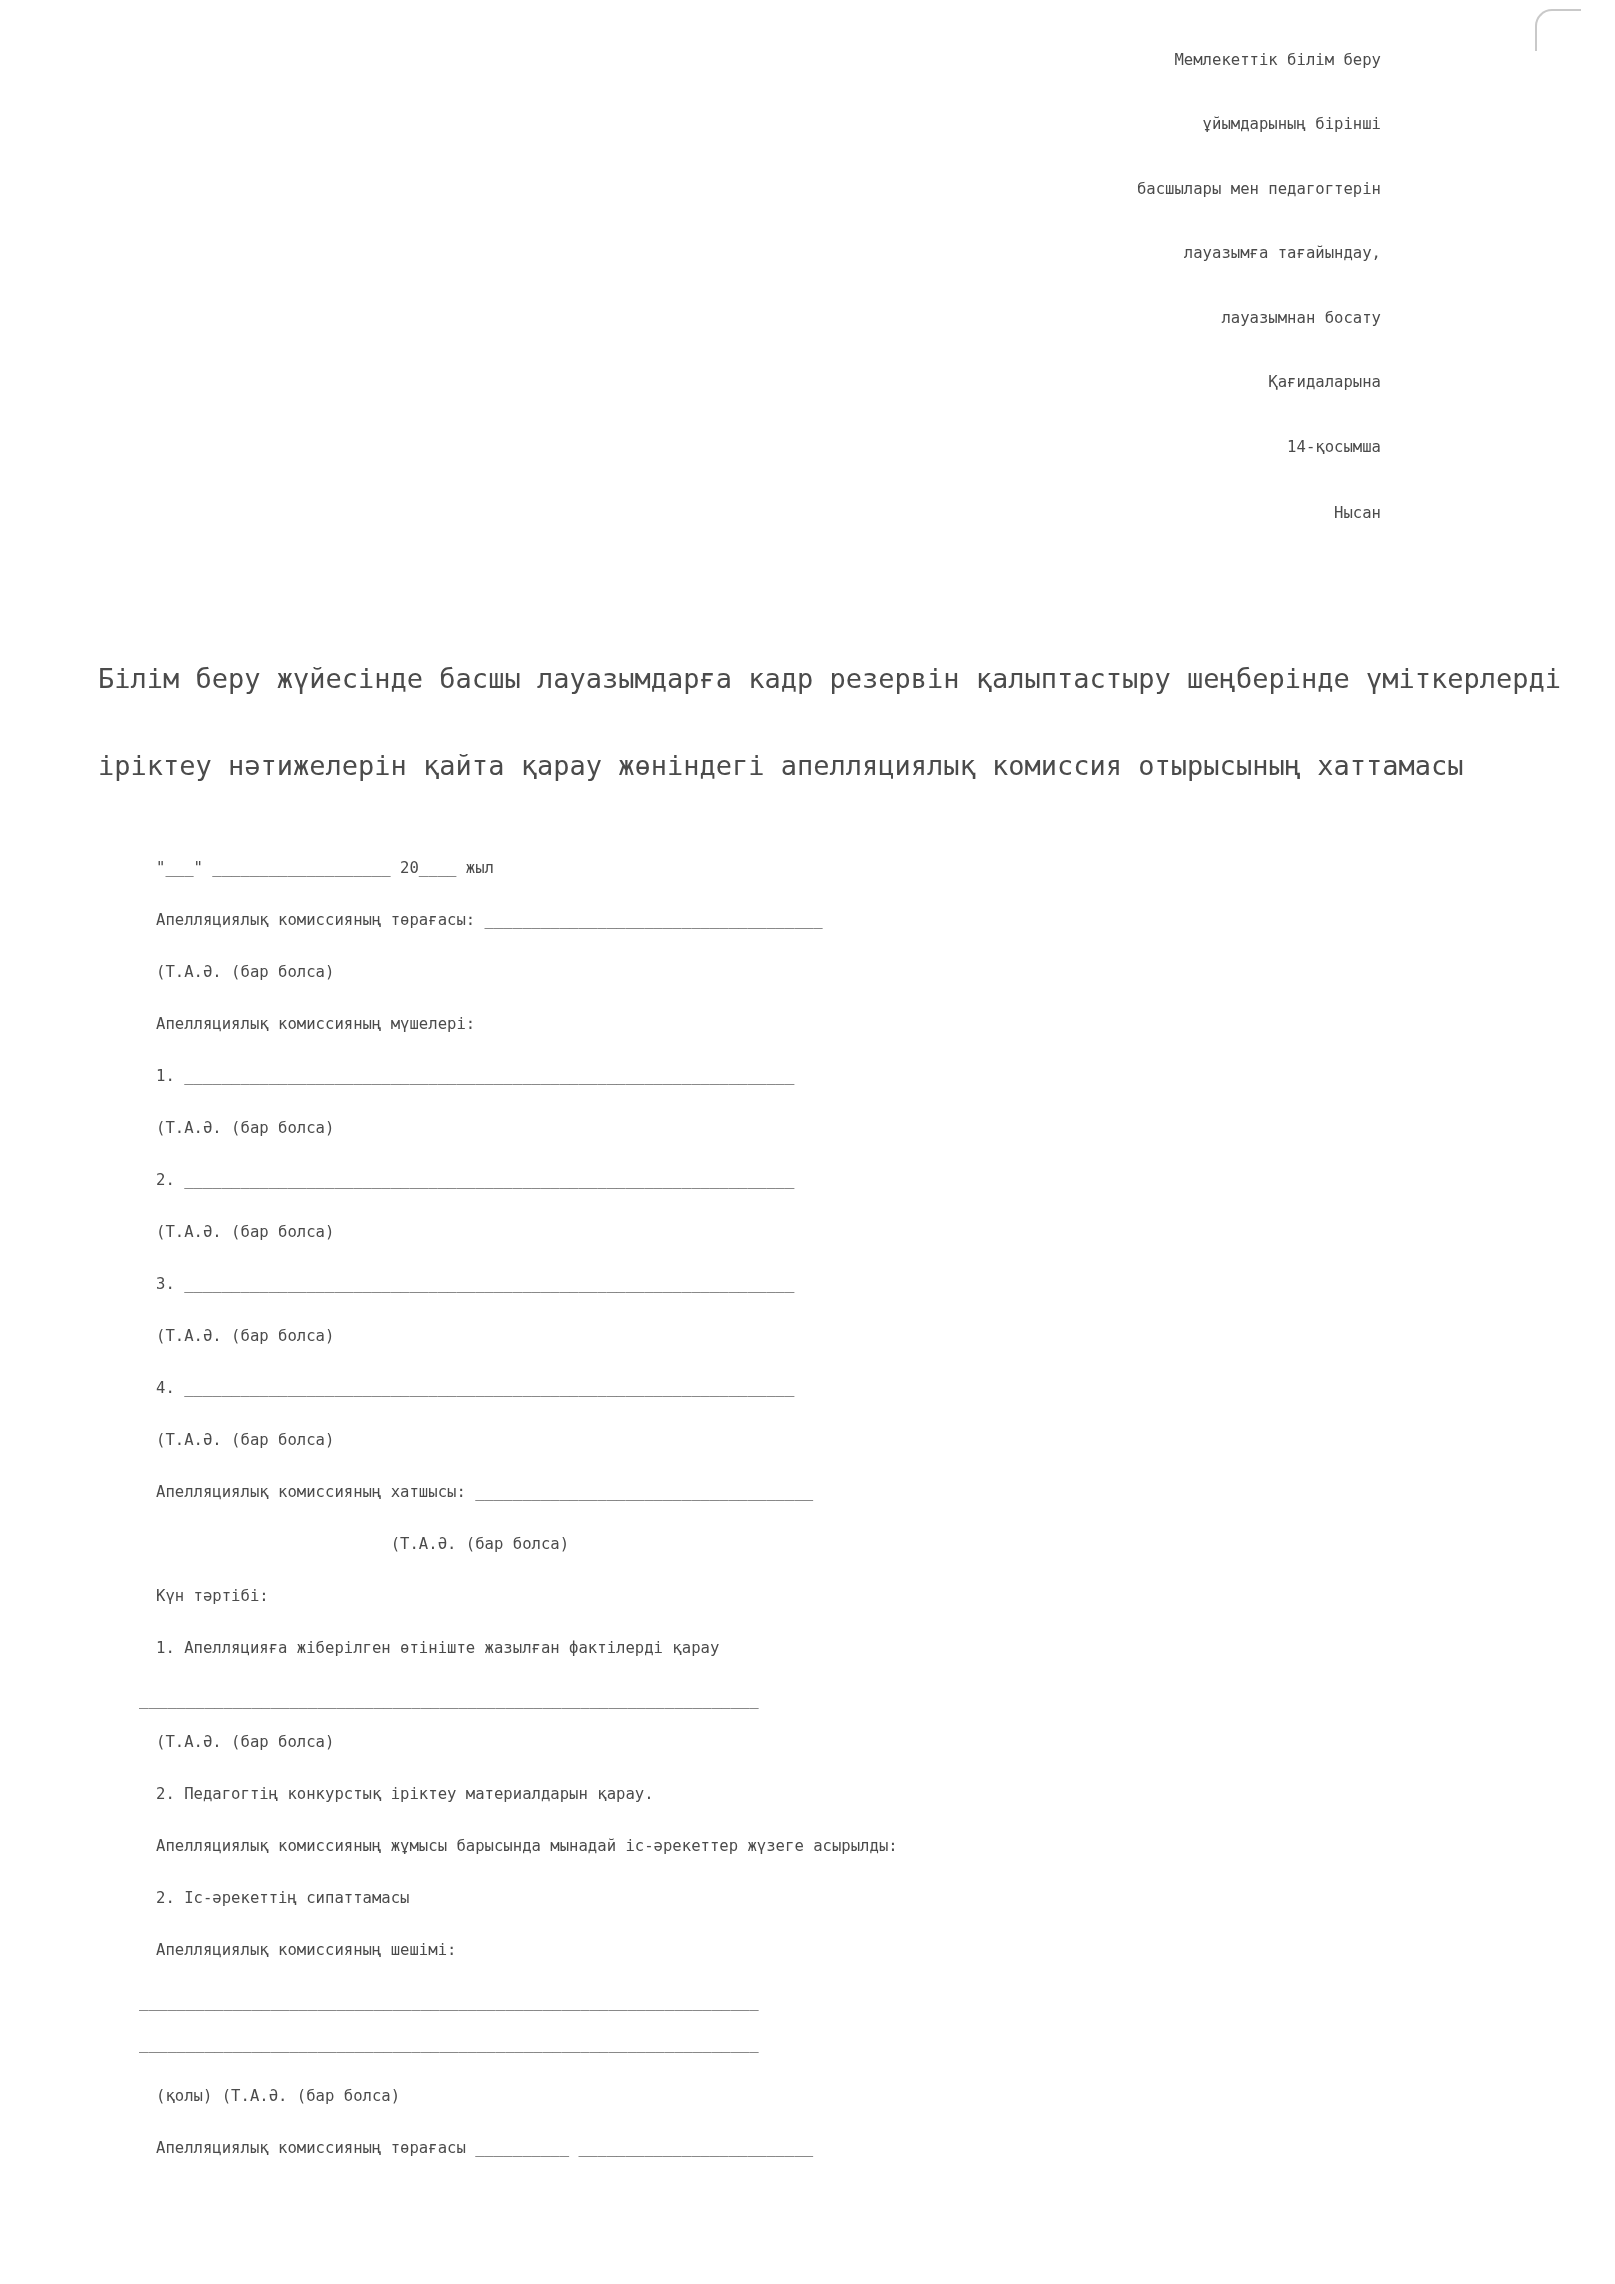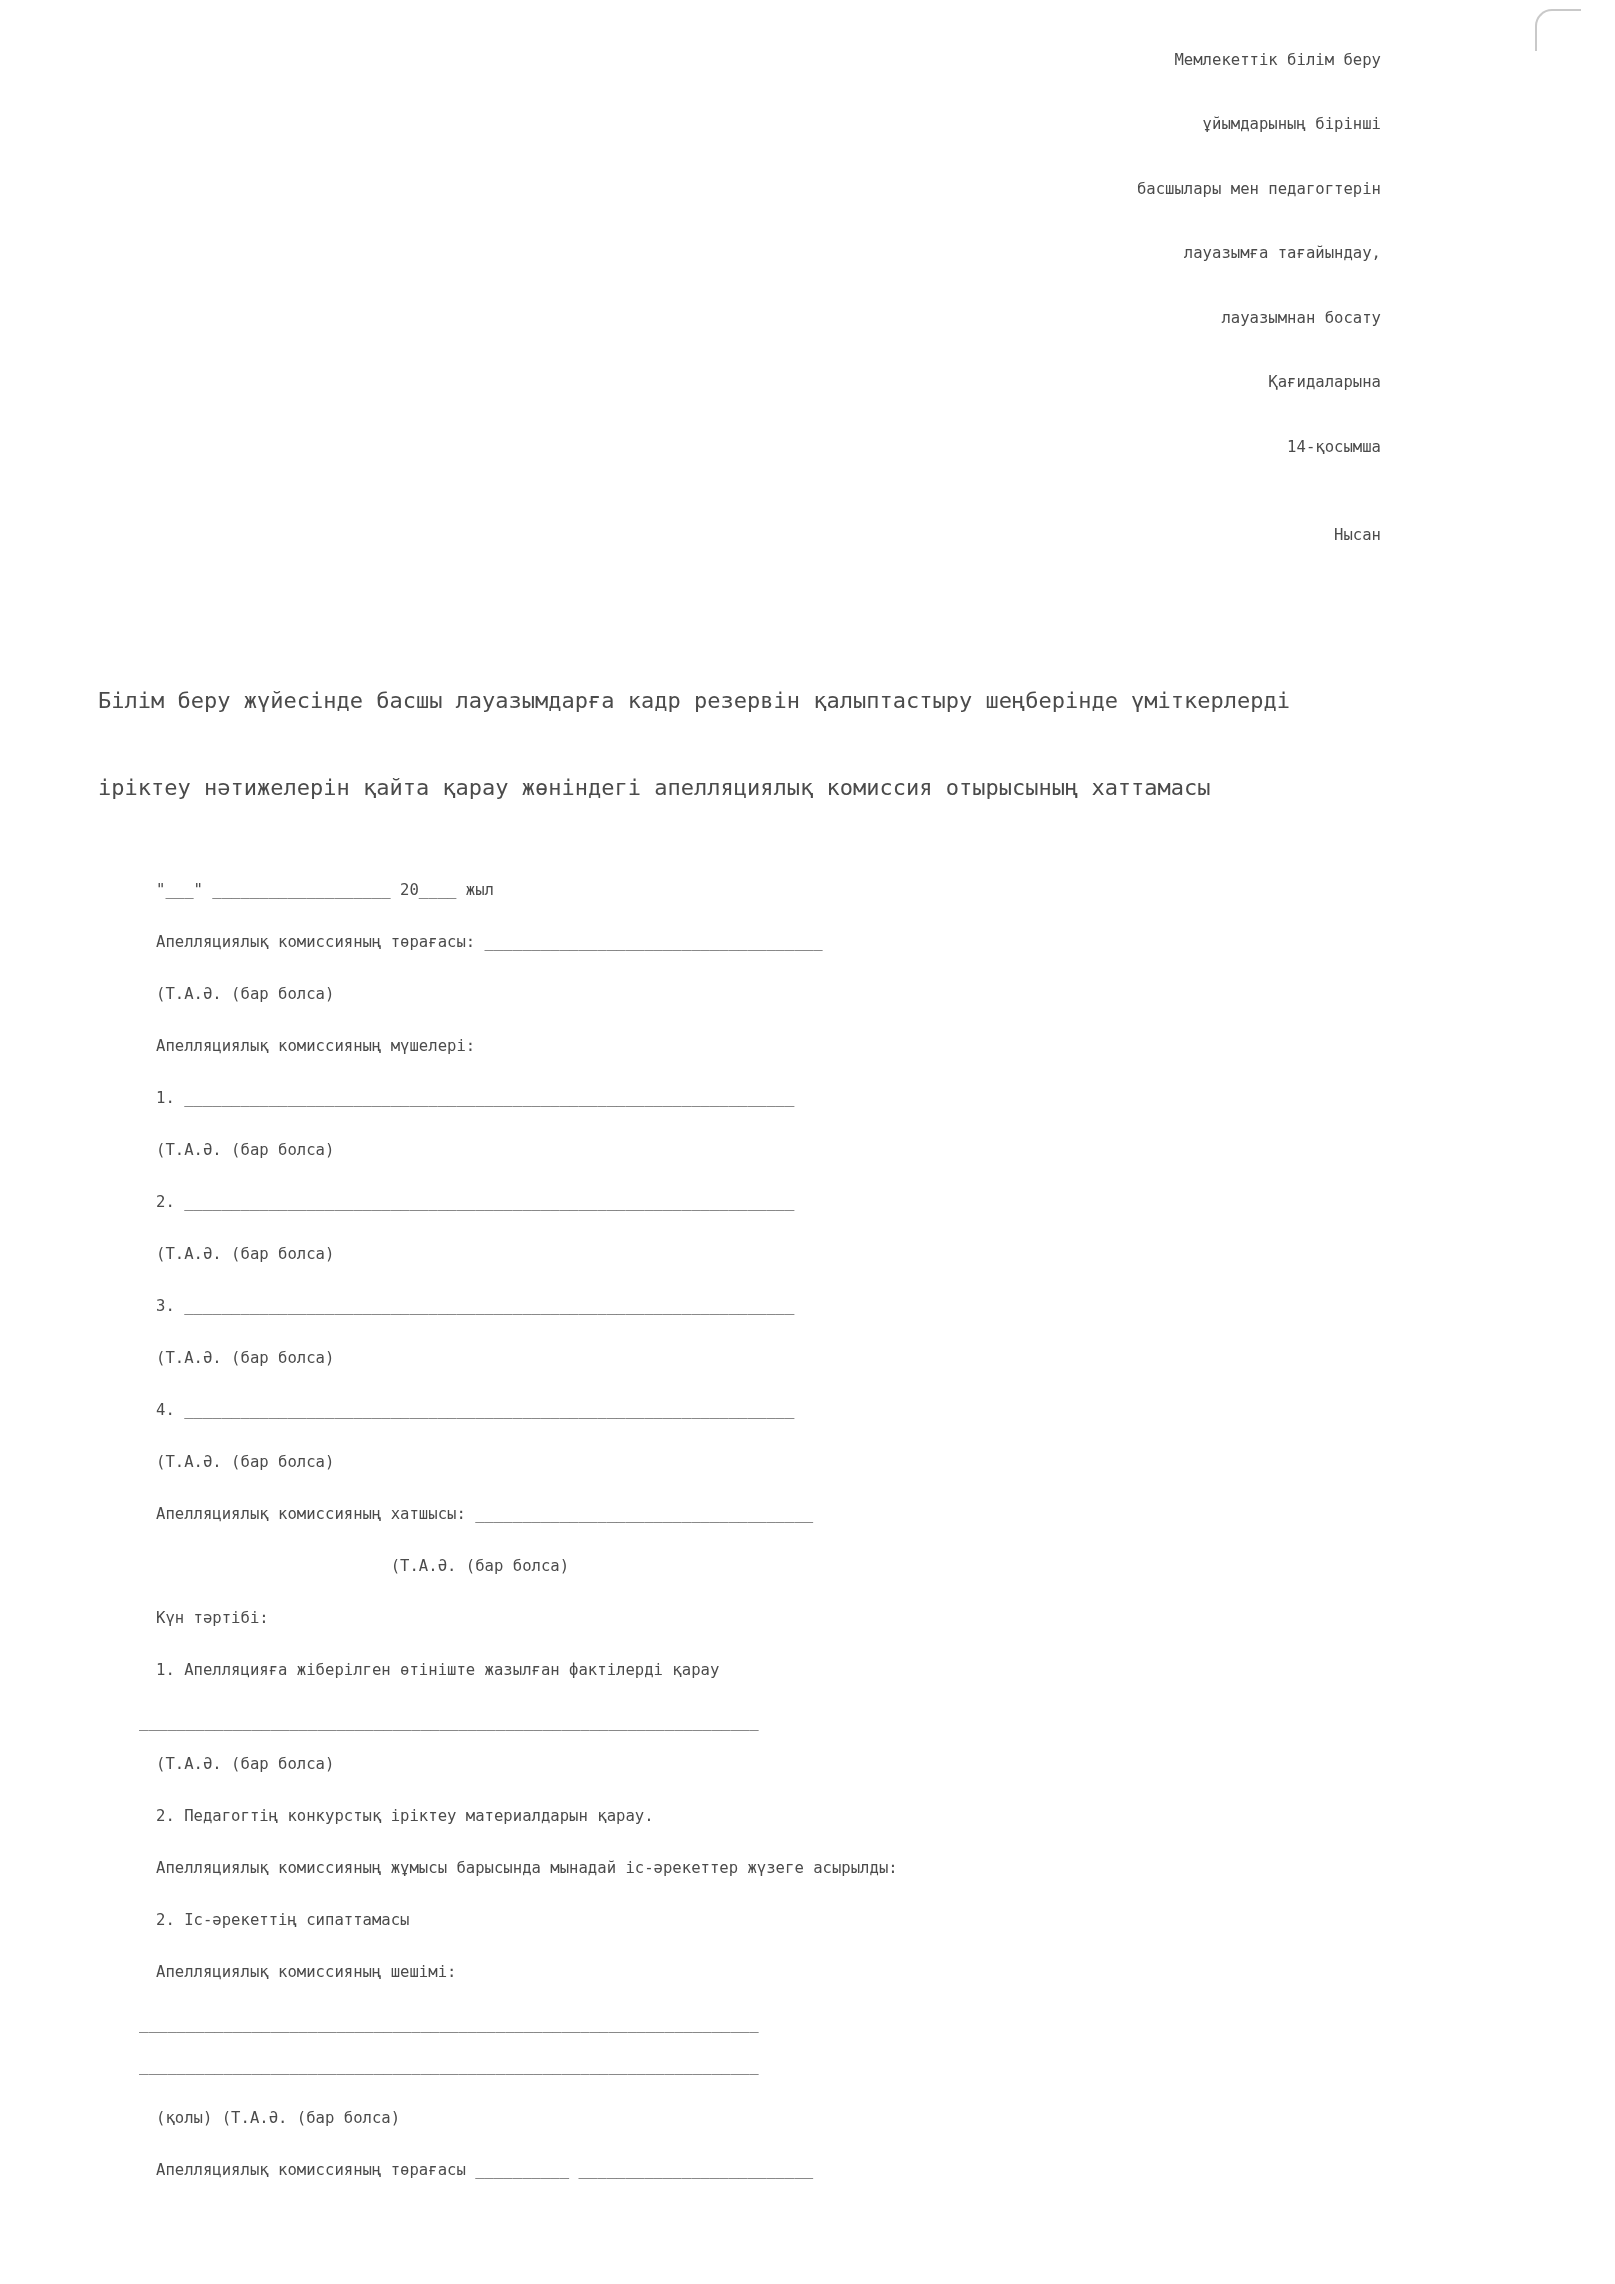--- a/index.html
+++ b/index.html
@@ -25,25 +25,25 @@
   
   .header-note {
     margin: 6.5px 235px 0 auto;
     width: max-content;
     text-align: right;
     font-size: 15.6px;
     line-height: 21.5px;
     white-space: pre;
   }
   .header-note p { margin: 0; }
-  .header-note .form-label { margin-top: 24px; }
+  .header-note .form-label { margin-top: 2px; }
   
   .doc-title {
     margin: 38px 0 0 0;
-    font-size: 22px;
+    font-size: 27px;
     font-weight: normal;
     line-height: 29px;
     white-space: pre;
   }
   .doc-title div { white-space: pre; }
   
   .form-body {
     margin-left: 58px;
     margin-top: 19.6px;
     font-size: 15.6px;

